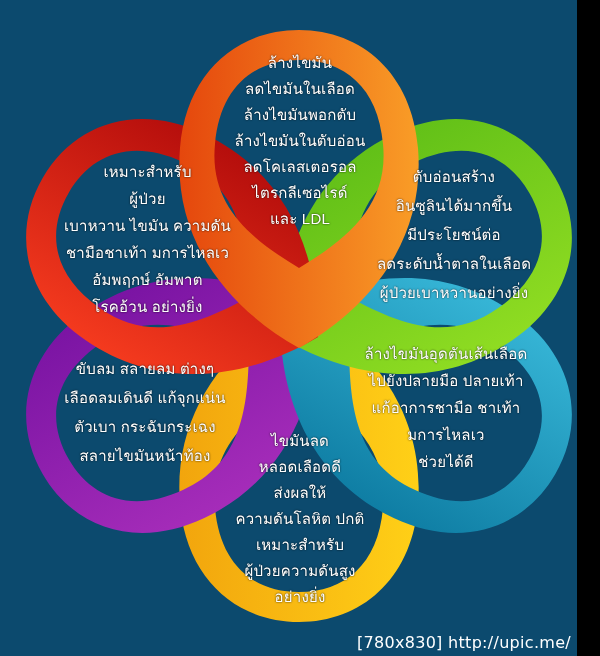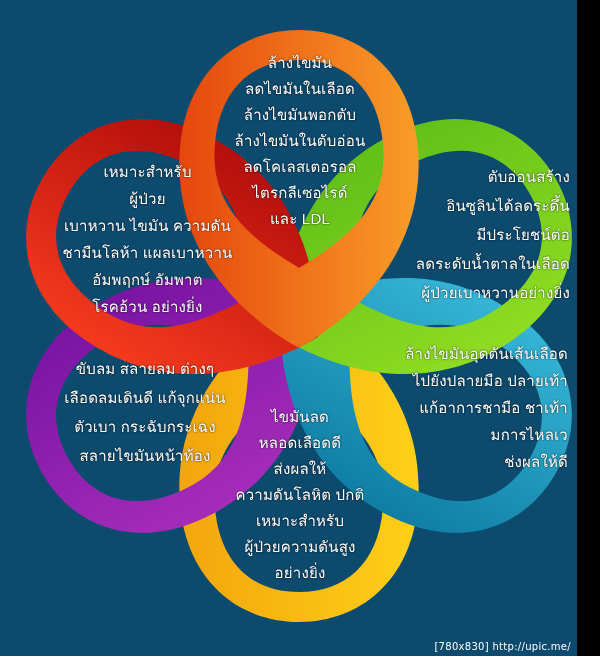--- a/index.html
+++ b/index.html
@@ -15,30 +15,30 @@
     position:absolute;
     color:#fff;
     font-size:15px;
     line-height:26px;
     text-align:center;
     text-shadow:0 0 2px rgba(0,0,0,.9);
     letter-spacing:.2px;
   }
   .pt span{display:block;white-space:nowrap;}
   .pt-orange{left:188px;top:50px;width:224px;}
-  .pt-green{left:338px;top:162px;width:232px;line-height:29px;text-align:right;}
+  .pt-green{left:338px;top:162px;width:232px;line-height:29px;}
   .pt-red{left:30px;top:158px;width:235px;line-height:27px;}
-  .pt-blue{left:324px;top:340px;width:244px;line-height:27px;text-align:right;}
+  .pt-blue{left:324px;top:340px;width:244px;line-height:27px;}
   .pt-purple{left:25px;top:342px;width:240px;line-height:29px;margin-top:12px;}
-  .pt-yellow{left:198px;top:404px;width:204px;line-height:26px;}
+  .pt-yellow{left:198px;top:428px;width:204px;line-height:26px;}
   .watermark{
     position:absolute;
     right:6px;bottom:4px;
     color:#fff;
-    font-size:10px;
+    font-size:16px;
     font-family:"DejaVu Sans", sans-serif;
     letter-spacing:.3px;
   }
 </style>
 </head>
 <body>
 
 <div class="stage">
 
   <svg width="600" height="656" viewBox="0 0 600 656">
@@ -86,39 +86,39 @@
     <span>ล้างไขมันในตับอ่อน</span>
     <span>ลดโคเลสเตอรอล</span>
     <span>ไตรกลีเซอไรด์</span>
     <span>และ LDL</span>
   </div>
 
   <div class="pt pt-red">
     <span>เหมาะสำหรับ</span>
     <span>ผู้ป่วย</span>
     <span>เบาหวาน ไขมัน ความดัน</span>
-    <span>ชามืนโลห้า แผลเบาหวาน</span>
+    <span>ชามือชาเท้า มการไหลเว</span>
     <span>อัมพฤกษ์ อัมพาต</span>
     <span>โรคอ้วน อย่างยิ่ง</span>
   </div>
 
   <div class="pt pt-green">
     <span>ตับอ่อนสร้าง</span>
-    <span>อินซูลินได้ลดระดึ้น</span>
+    <span>อินซูลินได้มากขึ้น</span>
     <span>มีประโยชน์ต่อ</span>
     <span>ลดระดับน้ำตาลในเลือด</span>
     <span>ผู้ป่วยเบาหวานอย่างยิ่ง</span>
   </div>
 
   <div class="pt pt-blue">
     <span>ล้างไขมันอุดตันเส้นเลือด</span>
     <span>ไปยังปลายมือ ปลายเท้า</span>
     <span>แก้อาการชามือ ชาเท้า</span>
     <span>มการไหลเว</span>
-    <span>ช่งผลให้ดี</span>
+    <span>ช่วยได้ดี</span>
   </div>
 
   <div class="pt pt-purple">
     <span>ขับลม สลายลม ต่างๆ</span>
     <span>เลือดลมเดินดี แก้จุกแน่น</span>
     <span>ตัวเบา กระฉับกระเฉง</span>
     <span>สลายไขมันหน้าท้อง</span>
   </div>
 
   <div class="pt pt-yellow">

